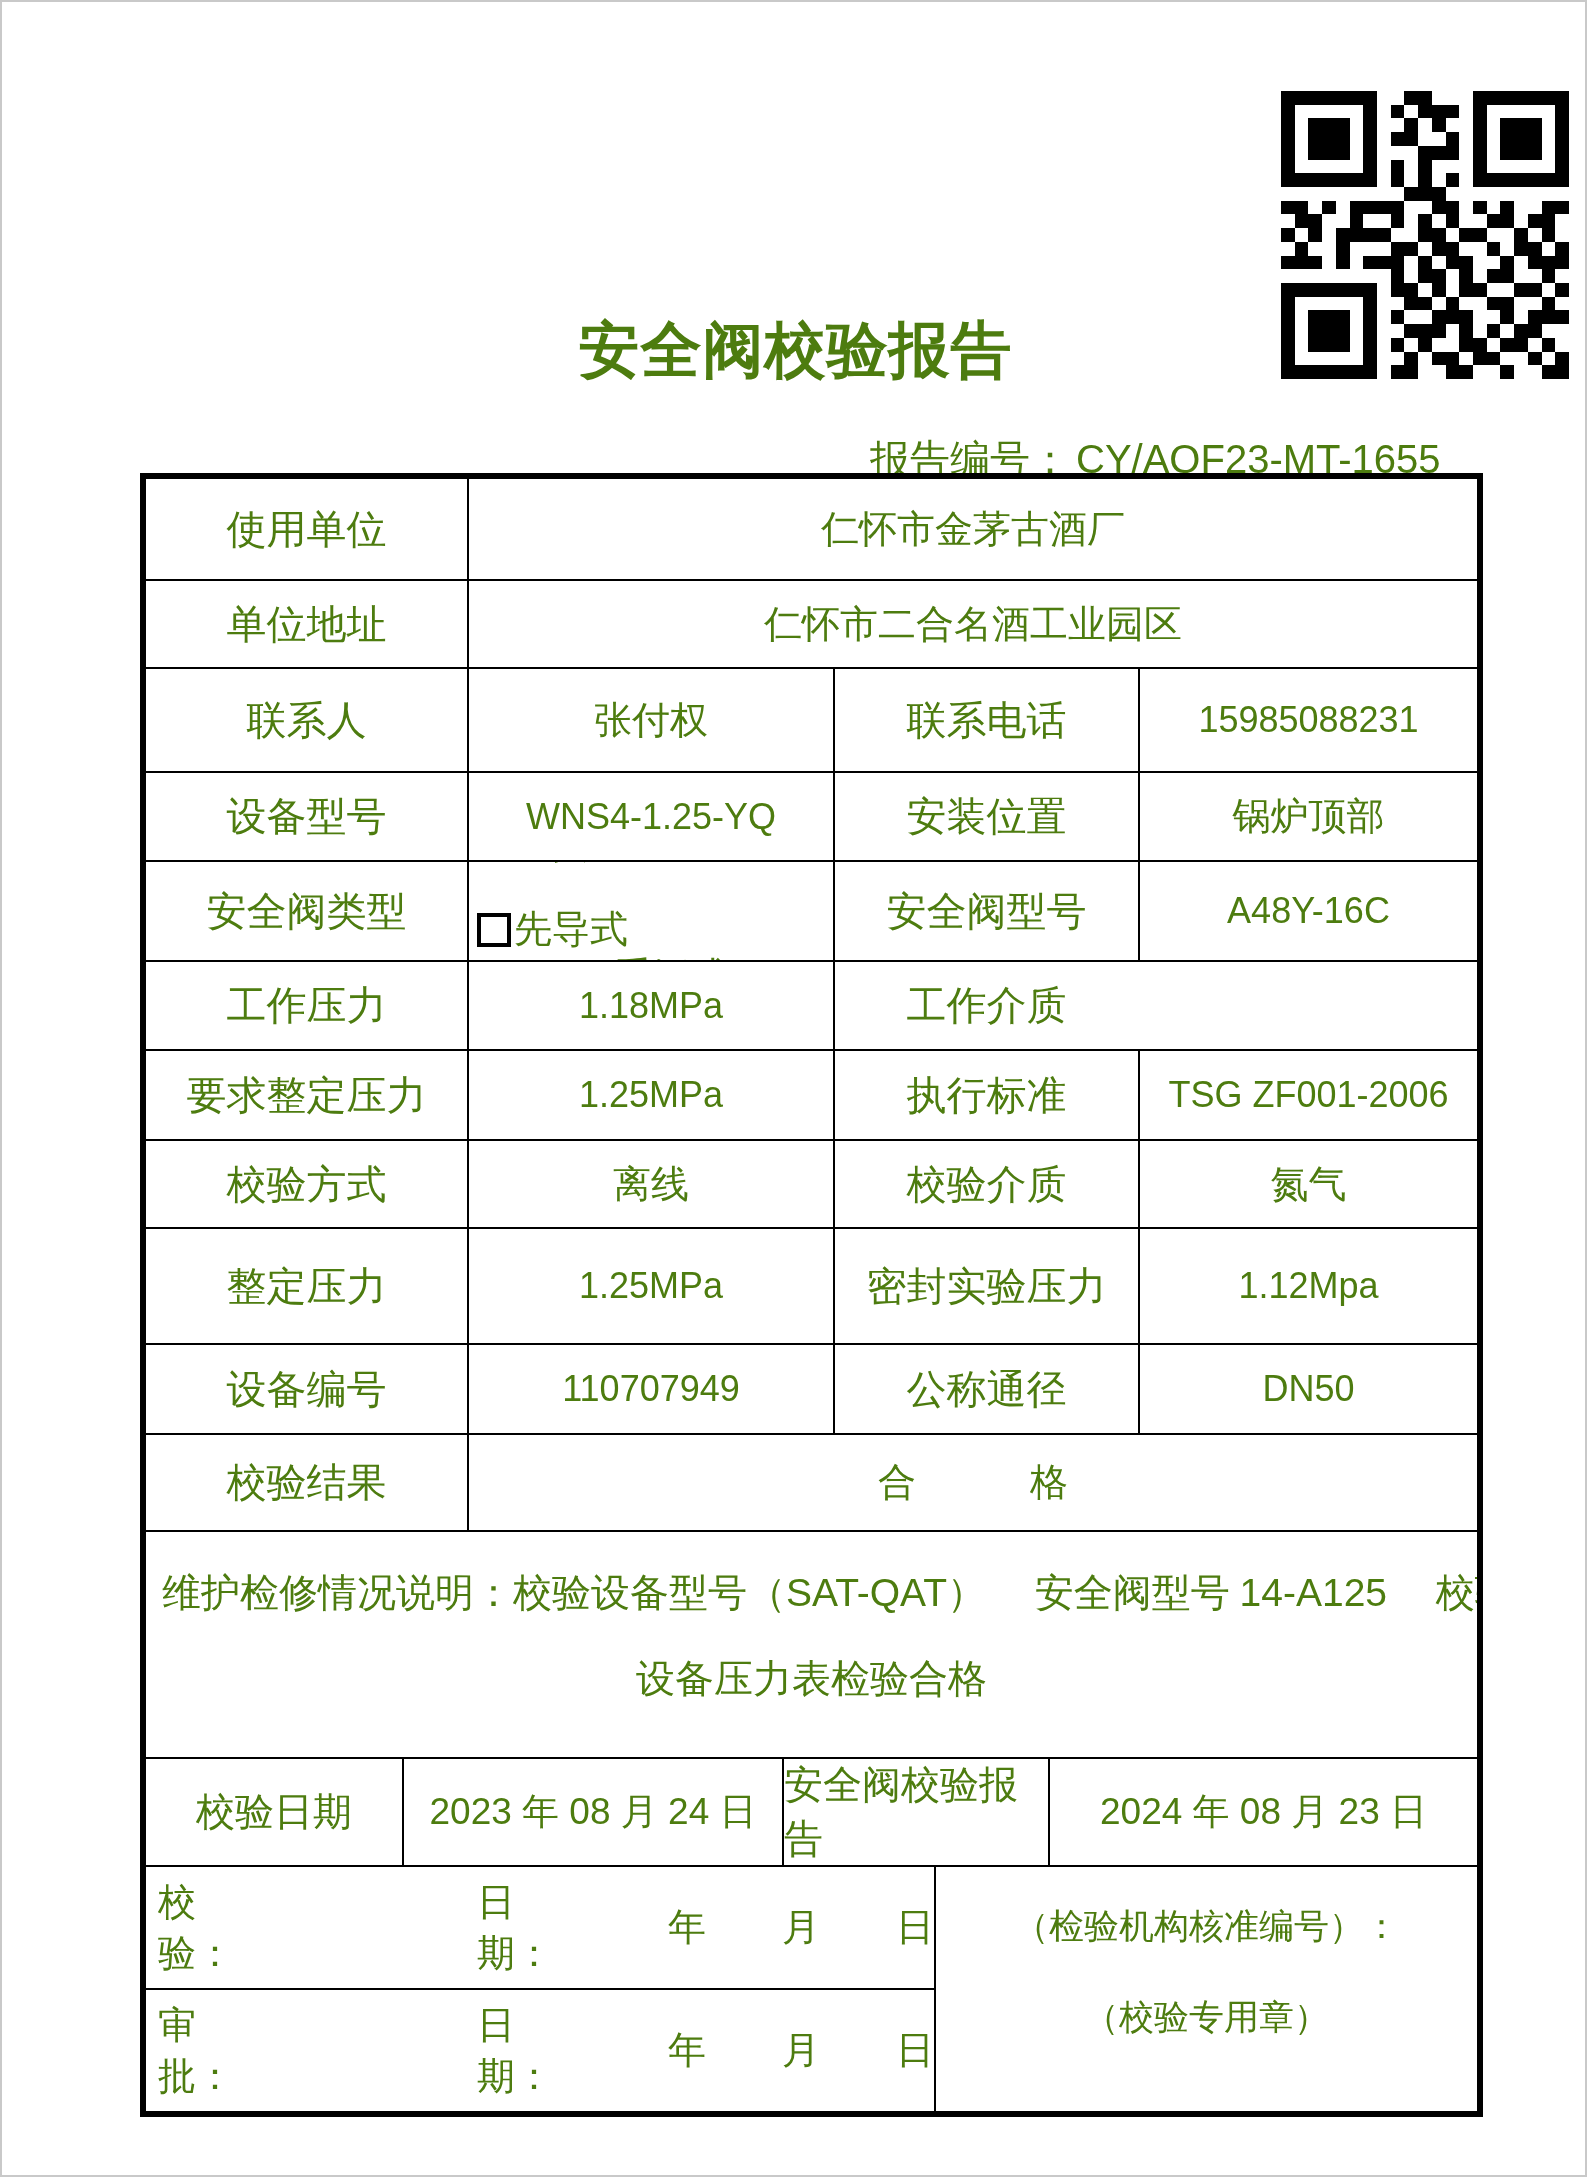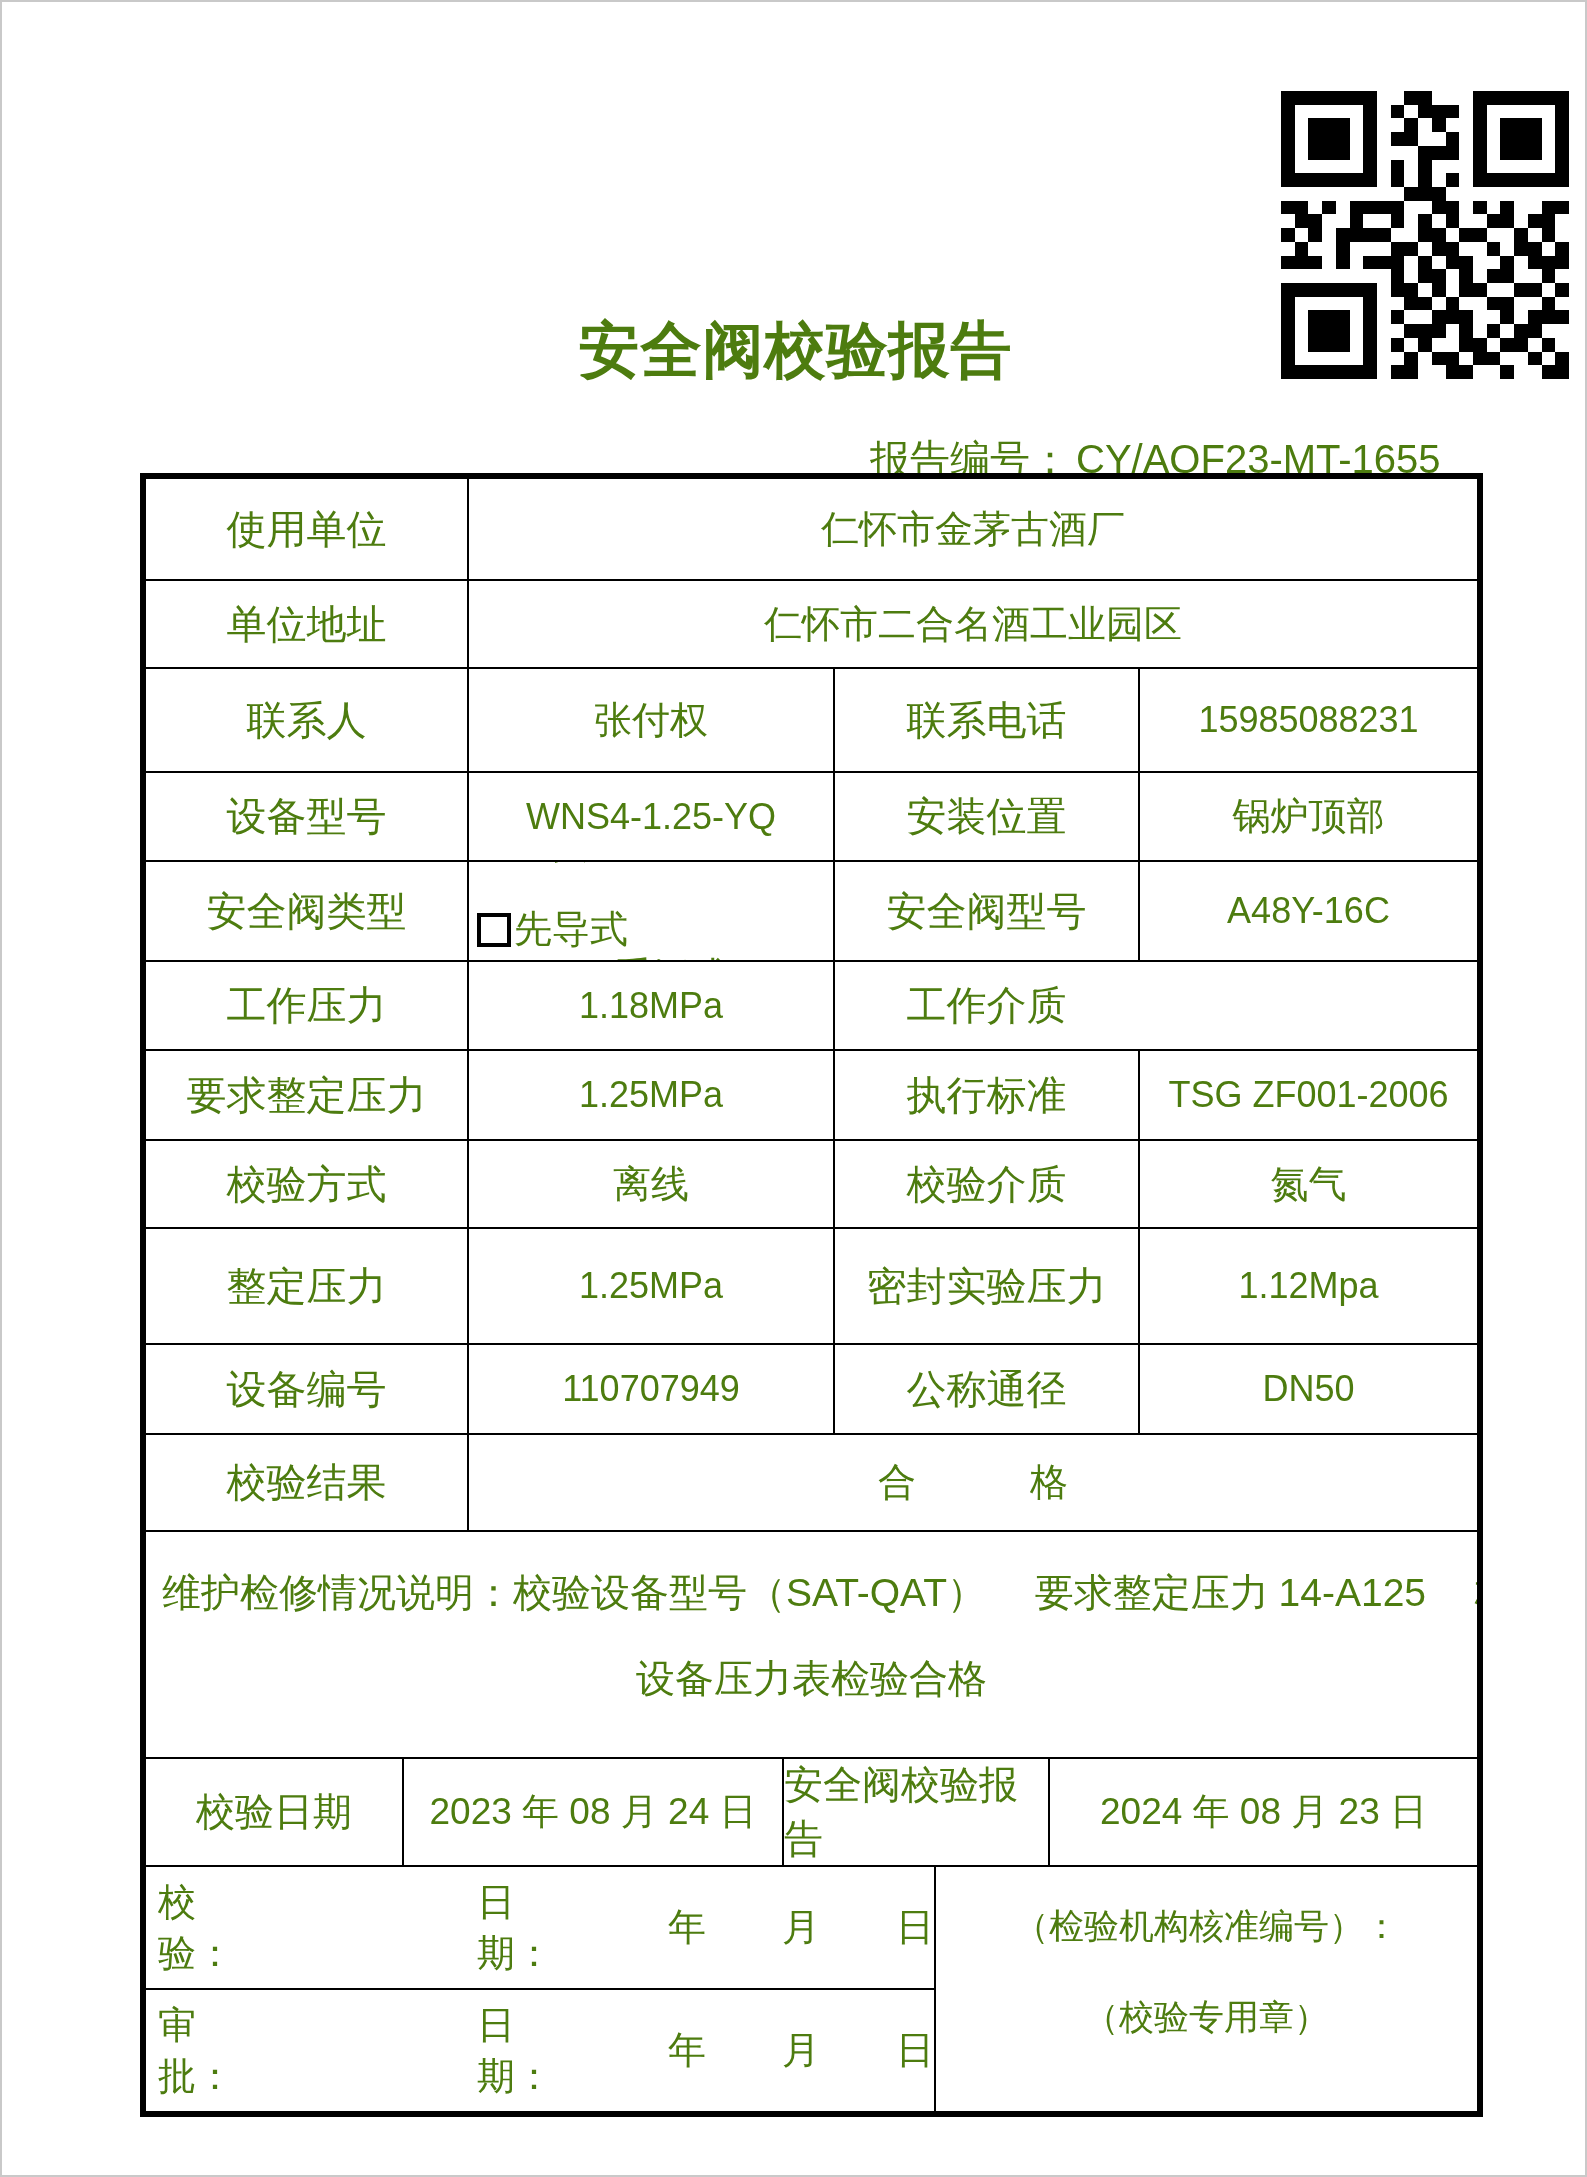--- a/index.html
+++ b/index.html
@@ -674,21 +674,21 @@
       <div class="td c4 valc">DN50</div>
     </div>
 
     <div class="tr h11">
       <div class="td c1 lab">校验结果</div>
       <div class="td wide cnval pre">合　　　格</div>
     </div>
 
     <div class="tr">
       <div class="td maint" style="width:100%;">
-        <div class="l1"><span>维护检修情况说明：校验设备型号（</span><span class="lat">SAT-QAT</span><span>）　 要求整定压力 </span><span class="lat">14-A125</span><span>　 校验</span></div>
+        <div class="l1"><span>维护检修情况说明：校验设备型号（</span><span class="lat">SAT-QAT</span><span>）　 安全阀型号 </span><span class="lat">14-A125</span><span>　 校验</span></div>
         <div class="l2">设备压力表检验合格</div>
       </div>
     </div>
 
     <div class="tr dates">
       <div class="td d1 lab">校验日期</div>
       <div class="td d2 dval">2023 年 08 月 24 日</div>
       <div class="td d3 lab">安全阀校验报告</div>
       <div class="td d4 dval">2024 年 08 月 23 日</div>
     </div>

